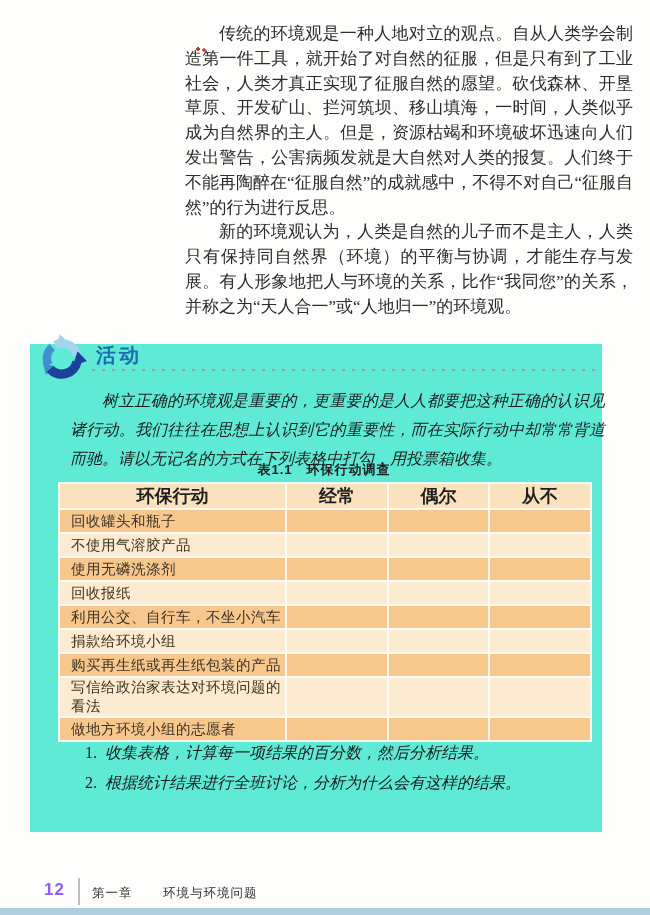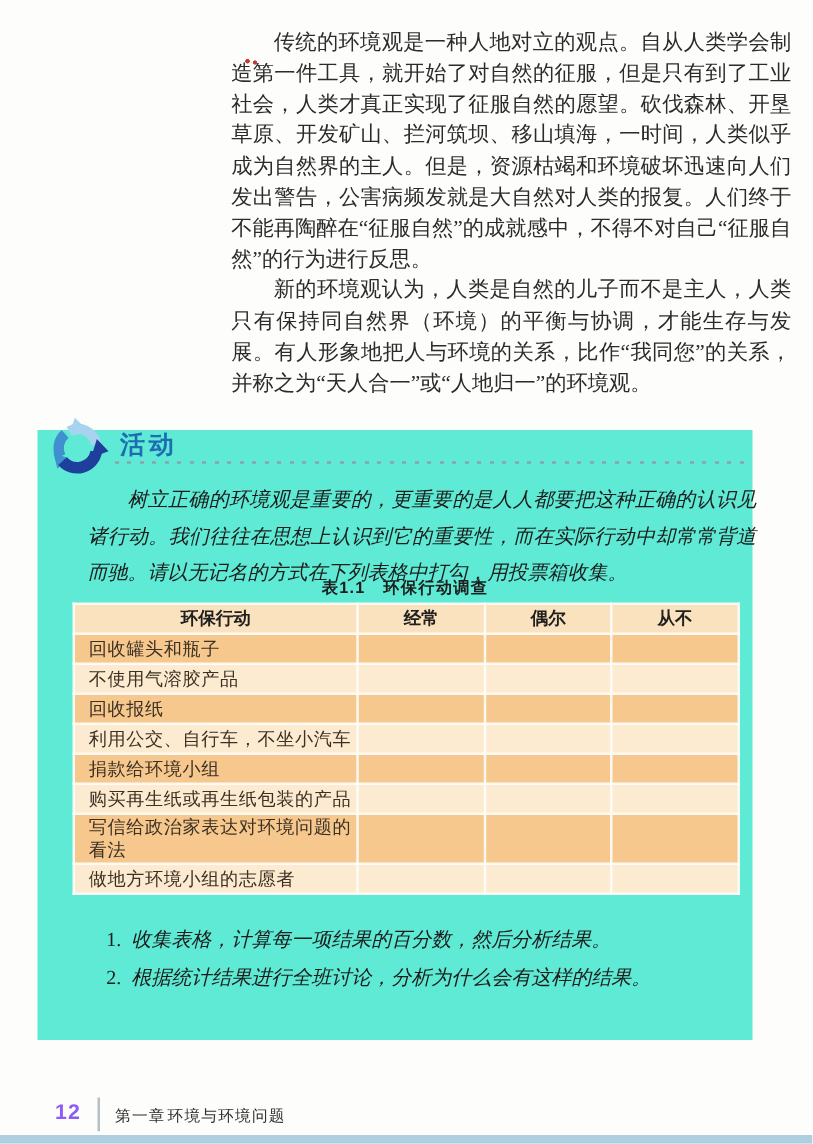--- a/index.html
+++ b/index.html
@@ -57,21 +57,21 @@
     position:absolute;left:28px;top:138px;width:532px;
     border-collapse:collapse;table-layout:fixed;
   }
   .survey-table th,.survey-table td{
     border:2px solid rgba(255,253,248,0.9);
     padding:0;height:22px;
   }
   .survey-table th{
     background:#f9e2bd;
     font-family:"Liberation Sans","DejaVu Sans",sans-serif;
-    font-size:14px;font-weight:bold;color:#1f1f1f;
+    font-size:18px;font-weight:bold;color:#1f1f1f;
   }
   .survey-table tbody tr:nth-child(odd) td{background:#f6c88e;}
   .survey-table tbody tr:nth-child(even) td{background:#fcebd0;}
   .survey-table td.action-cell{
     text-align:left;padding-left:11px;
     font-size:14.5px;color:#3c3023;letter-spacing:0.5px;
   }
 
   
   .steps{
@@ -89,21 +89,21 @@
   .footer-bar{
     position:absolute;left:78px;top:878px;width:2px;height:27px;
     background:#b6bfc3;
   }
   .chapter,.chapter-title{
     position:absolute;top:885px;
     font-family:"Liberation Sans","DejaVu Sans",sans-serif;
     font-size:12.5px;font-weight:normal;color:#2e2e2e;letter-spacing:1px;
   }
   .chapter{left:92px;}
-  .chapter-title{left:134px;}
+  .chapter-title{left:163px;}
 
   .bottom-strip{
     position:absolute;left:0;bottom:0;width:650px;height:7px;
     background:#aecfe0;
   }
 </style>
 </head>
 <body>
 
 <div class="page">
@@ -161,20 +161,26 @@
             <td class="tick-cell"></td>
             <td class="tick-cell"></td>
           </tr>
           <tr>
             <td class="action-cell">不使用气溶胶产品</td>
             <td class="tick-cell"></td>
             <td class="tick-cell"></td>
             <td class="tick-cell"></td>
           </tr>
           <tr>
+            <td class="action-cell">使用无磷洗涤剂</td>
+            <td class="tick-cell"></td>
+            <td class="tick-cell"></td>
+            <td class="tick-cell"></td>
+          </tr>
+          <tr>
             <td class="action-cell">回收报纸</td>
             <td class="tick-cell"></td>
             <td class="tick-cell"></td>
             <td class="tick-cell"></td>
           </tr>
           <tr>
             <td class="action-cell">利用公交、自行车，不坐小汽车</td>
             <td class="tick-cell"></td>
             <td class="tick-cell"></td>
             <td class="tick-cell"></td>

